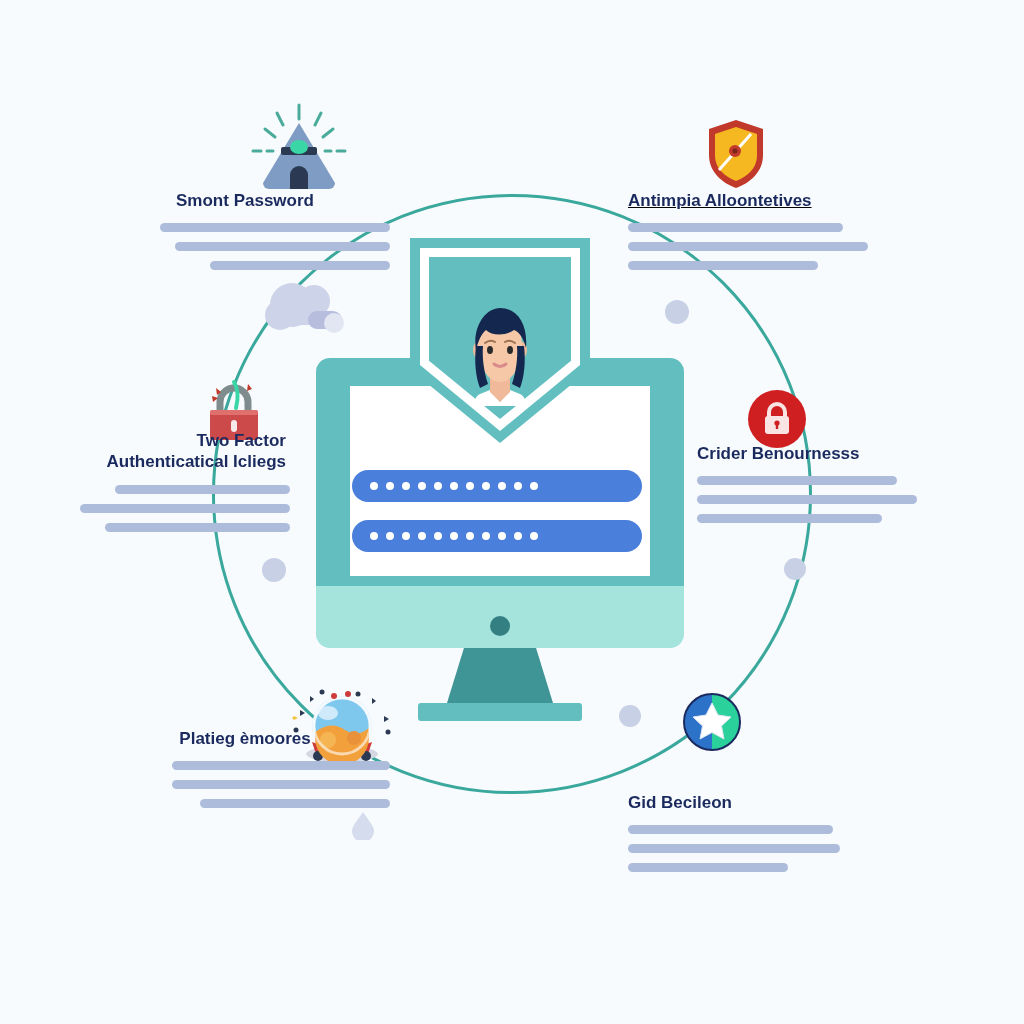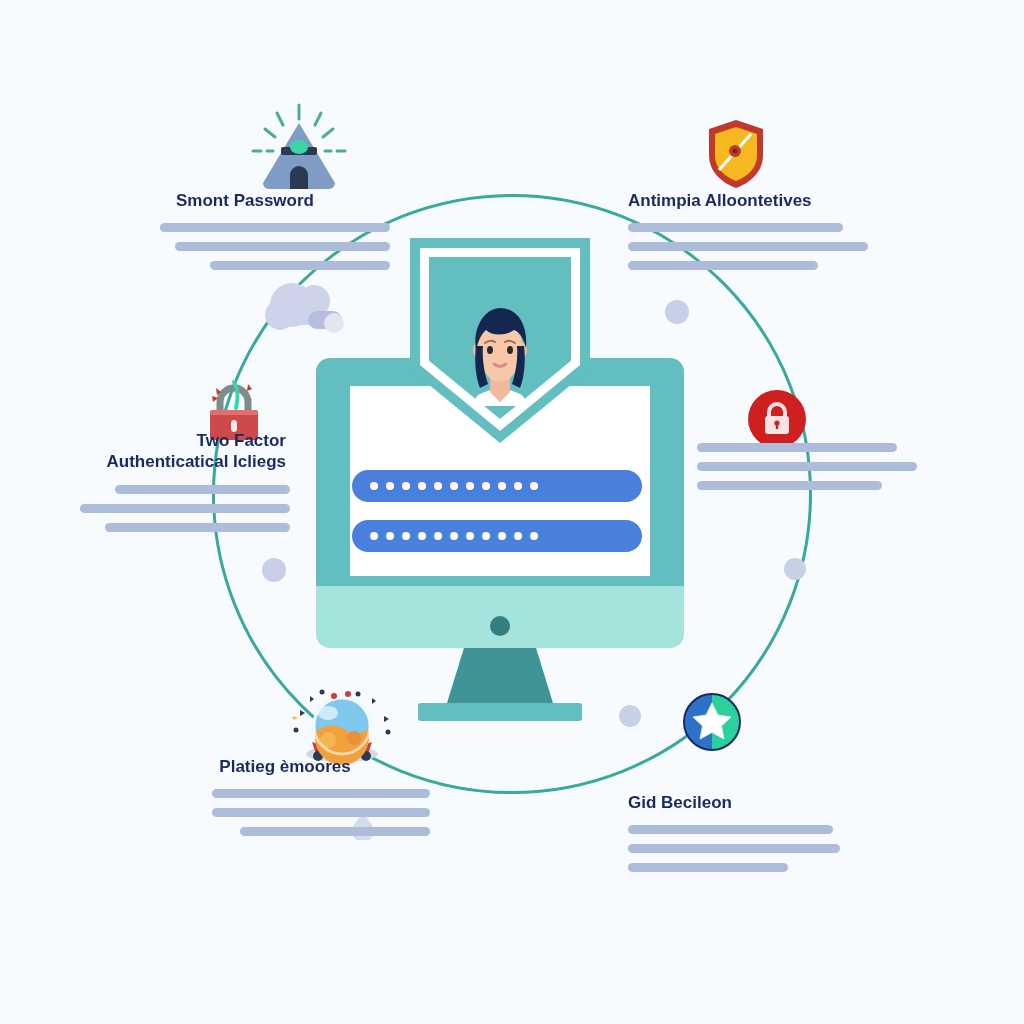--- a/index.html
+++ b/index.html
@@ -210,21 +210,21 @@
     </div>
   </div>
 
   <svg class="icon-slot" style="left:705px;top:118px;" width="62" height="72" viewBox="0 0 62 72">
     <path d="M31 2 L58 11 v26 C58 54 45 65 31 70 C17 65 4 54 4 37 V11 Z" fill="#c0392b"></path>
     <path d="M31 9 L52 16 v22 C52 50 42 59 31 63 C20 59 10 50 10 38 V16 Z" fill="#f5b820"></path>
     <line x1="14" y1="52" x2="46" y2="16" stroke="#ffffff" stroke-width="3"></line>
     <circle cx="30" cy="33" r="6" fill="#c0392b"></circle>
     <circle cx="30" cy="33" r="2.5" fill="#7b241c"></circle>
   </svg>
-  <div class="block right" style="left:628px;top:190px;">
+  <div class="block right" style="left:628px;top:190px;text-decoration:underline;">
     <div class="title">Antimpia Alloontetives</div>
     <div class="lines">
       <div class="line" style="width:215px;"></div>
       <div class="line" style="width:240px;"></div>
       <div class="line" style="width:190px;"></div>
     </div>
   </div>
 
   <svg class="icon-slot" style="left:198px;top:376px;" width="72" height="72" viewBox="0 0 72 72">
     <path d="M22 34 V26 a14 14 0 0 1 28 0 v8" fill="none" stroke="#7f8c8d" stroke-width="7"></path>
@@ -249,20 +249,21 @@
   </div>
 
   <svg class="icon-slot" style="left:748px;top:390px;" width="58" height="58" viewBox="0 0 58 58">
     <circle cx="29" cy="29" r="29" fill="#cf1f20"></circle>
     <path d="M21 27 v-5 a8 8 0 0 1 16 0 v5" fill="none" stroke="#f9e3e3" stroke-width="4"></path>
     <rect x="17" y="26" width="24" height="18" rx="3" fill="#f9e3e3"></rect>
     <circle cx="29" cy="33" r="2.6" fill="#cf1f20"></circle>
     <rect x="27.8" y="33" width="2.4" height="6" fill="#cf1f20"></rect>
   </svg>
   <div class="block right" style="left:697px;top:443px;">
+    <div class="title">Crider Benournesss</div>
     <div class="lines">
       <div class="line" style="width:200px;"></div>
       <div class="line" style="width:220px;"></div>
       <div class="line" style="width:185px;"></div>
     </div>
   </div>
 
   <svg class="icon-slot" style="left:288px;top:686px;" width="108" height="80" viewBox="0 0 108 80">
     <ellipse cx="54" cy="68" rx="36" ry="8" fill="#d5d8e2"></ellipse>
     <path d="M24 56 q30 12 60 0 l-3 9 a8 8 0 0 1 -8 5 H35 a8 8 0 0 1 -8 -5 z" fill="#cf3b3b"></path>
@@ -284,21 +285,21 @@
         <circle cx="34" cy="6" r="2.5"></circle>
       <circle cx="100" cy="46" r="2.5"></circle>
         <circle cx="8" cy="44" r="2.5"></circle>
     </g>
     <g fill="#cf3b3b">
       <circle cx="60" cy="8" r="3"></circle>
         <circle cx="46" cy="10" r="3"></circle>
     </g>
     <path d="M6 30 l4 2 -4 2 -2 -2z" fill="#f5c542"></path>
   </svg>
-  <div class="block left" style="left:100px;top:756px;margin-left:40px;">
+  <div class="block left" style="left:100px;top:728px;">
     <div class="title">Platieg èmoores</div>
     <div class="lines">
       <div class="line" style="width:218px;"></div>
       <div class="line" style="width:218px;"></div>
       <div class="line" style="width:190px;"></div>
     </div>
   </div>
 
   <svg class="icon-slot" style="left:683px;top:693px;" width="58" height="58" viewBox="0 0 58 58">
     <circle cx="29" cy="29" r="28" fill="#2bd19a"></circle>

